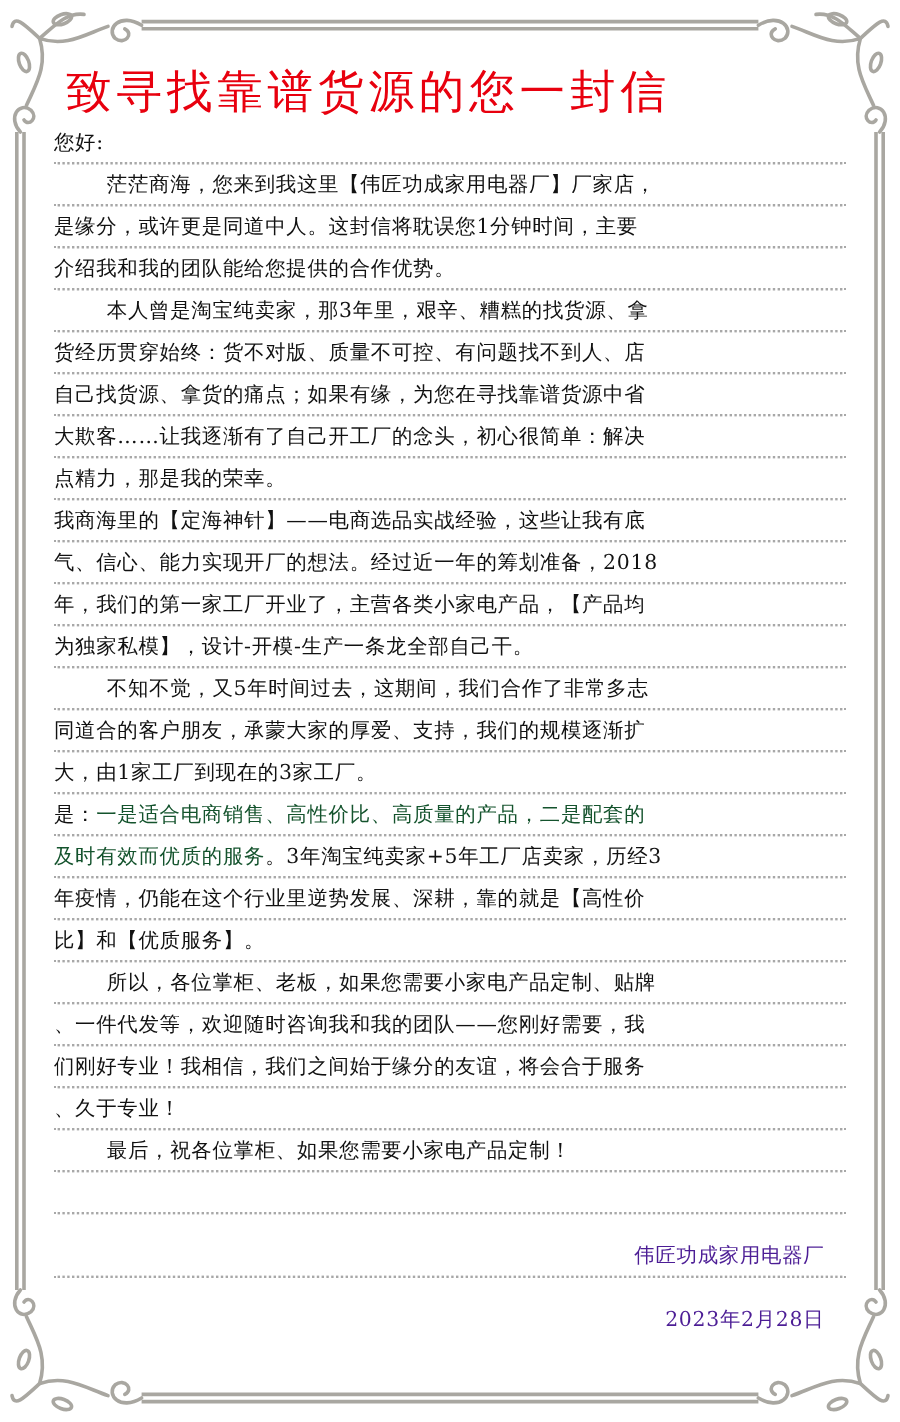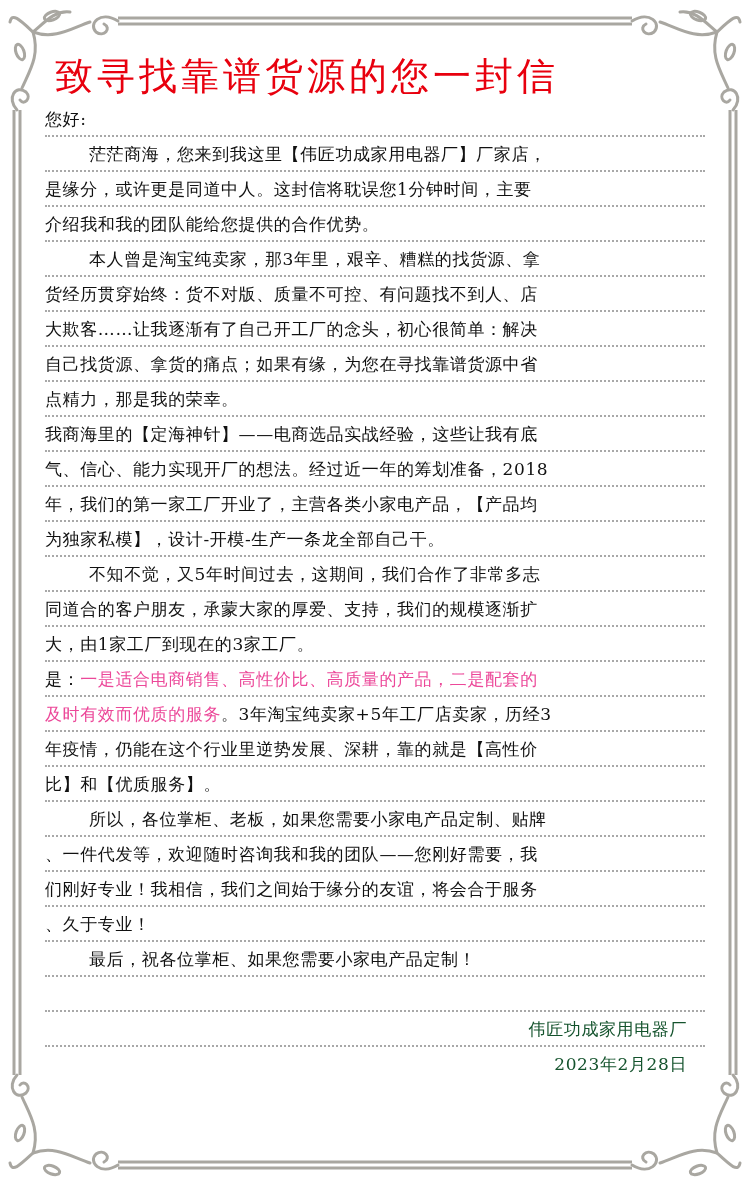--- a/index.html
+++ b/index.html
@@ -6,22 +6,22 @@
   body { width:750px; height:1185px; position:relative; overflow:hidden;
          font-family:"DejaVu Serif","Liberation Serif",serif; }
   .frame { position:absolute; inset:0; pointer-events:none; }
   .title { position:absolute; left:0; width:614px; top:52px; text-align:center;
            color:#e8000e; font-size:38px; letter-spacing:4px; line-height:48px; }
   .lines { position:absolute; left:45px; width:660px; top:102px; }
   .line { height:35px; border-bottom:2px dotted #a8a8a8; box-sizing:border-box;
           font-size:17px; line-height:34px; color:#111; white-space:nowrap;
           overflow:hidden; letter-spacing:0.6px; }
   .indent { padding-left:44px; }
-  .red { color:#ec4899;font-family:Liberation Mono, monospace; }
-  .sig { text-align:right; color:#14532d; padding-right:18px; }
+  .red { color:#14532d;font-family:Liberation Mono, monospace; }
+  .sig { text-align:right; color:#4c1d95; padding-right:18px;margin-top:18px; }
   .sig.date { border-bottom:none; }
 </style>
 </head>
 <body>
 
 <svg class="frame" width="750" height="1185" viewBox="0 0 750 1185">
   <g fill="none" stroke="#a9a7a1" stroke-width="3">
 
     <line x1="118" y1="18" x2="632" y2="18"></line>
     <line x1="118" y1="24" x2="632" y2="24"></line>
@@ -67,22 +67,22 @@
 <div class="title">致寻找靠谱货源的您一封信</div>
 
 <div class="lines">
   <div class="line">您好:</div>
   <div id="body-lines">
       <div class="line indent">茫茫商海，您来到我这里【伟匠功成家用电器厂】厂家店，</div>
       <div class="line">是缘分，或许更是同道中人。这封信将耽误您1分钟时间，主要</div>
       <div class="line">介绍我和我的团队能给您提供的合作优势。</div>
       <div class="line indent">本人曾是淘宝纯卖家，那3年里，艰辛、糟糕的找货源、拿</div>
       <div class="line">货经历贯穿始终：货不对版、质量不可控、有问题找不到人、店</div>
+      <div class="line">自己找货源、拿货的痛点；如果有缘，为您在寻找靠谱货源中省</div>
       <div class="line">大欺客……让我逐渐有了自己开工厂的念头，初心很简单：解决</div>
-      <div class="line">自己找货源、拿货的痛点；如果有缘，为您在寻找靠谱货源中省</div>
       <div class="line">点精力，那是我的荣幸。</div>
       <div class="line">我商海里的【定海神针】——电商选品实战经验，这些让我有底</div>
       <div class="line">气、信心、能力实现开厂的想法。经过近一年的筹划准备，2018</div>
       <div class="line">年，我们的第一家工厂开业了，主营各类小家电产品，【产品均</div>
       <div class="line">为独家私模】，设计-开模-生产一条龙全部自己干。</div>
       <div class="line indent">不知不觉，又5年时间过去，这期间，我们合作了非常多志</div>
       <div class="line">同道合的客户朋友，承蒙大家的厚爱、支持，我们的规模逐渐扩</div>
       <div class="line">大，由1家工厂到现在的3家工厂。</div>
       <div class="line"><span>是：</span><span class="red">一是适合电商销售、高性价比、高质量的产品，二是配套的</span><span></span></div>
       <div class="line"><span></span><span class="red">及时有效而优质的服务</span><span>。3年淘宝纯卖家+5年工厂店卖家，历经3</span></div>

